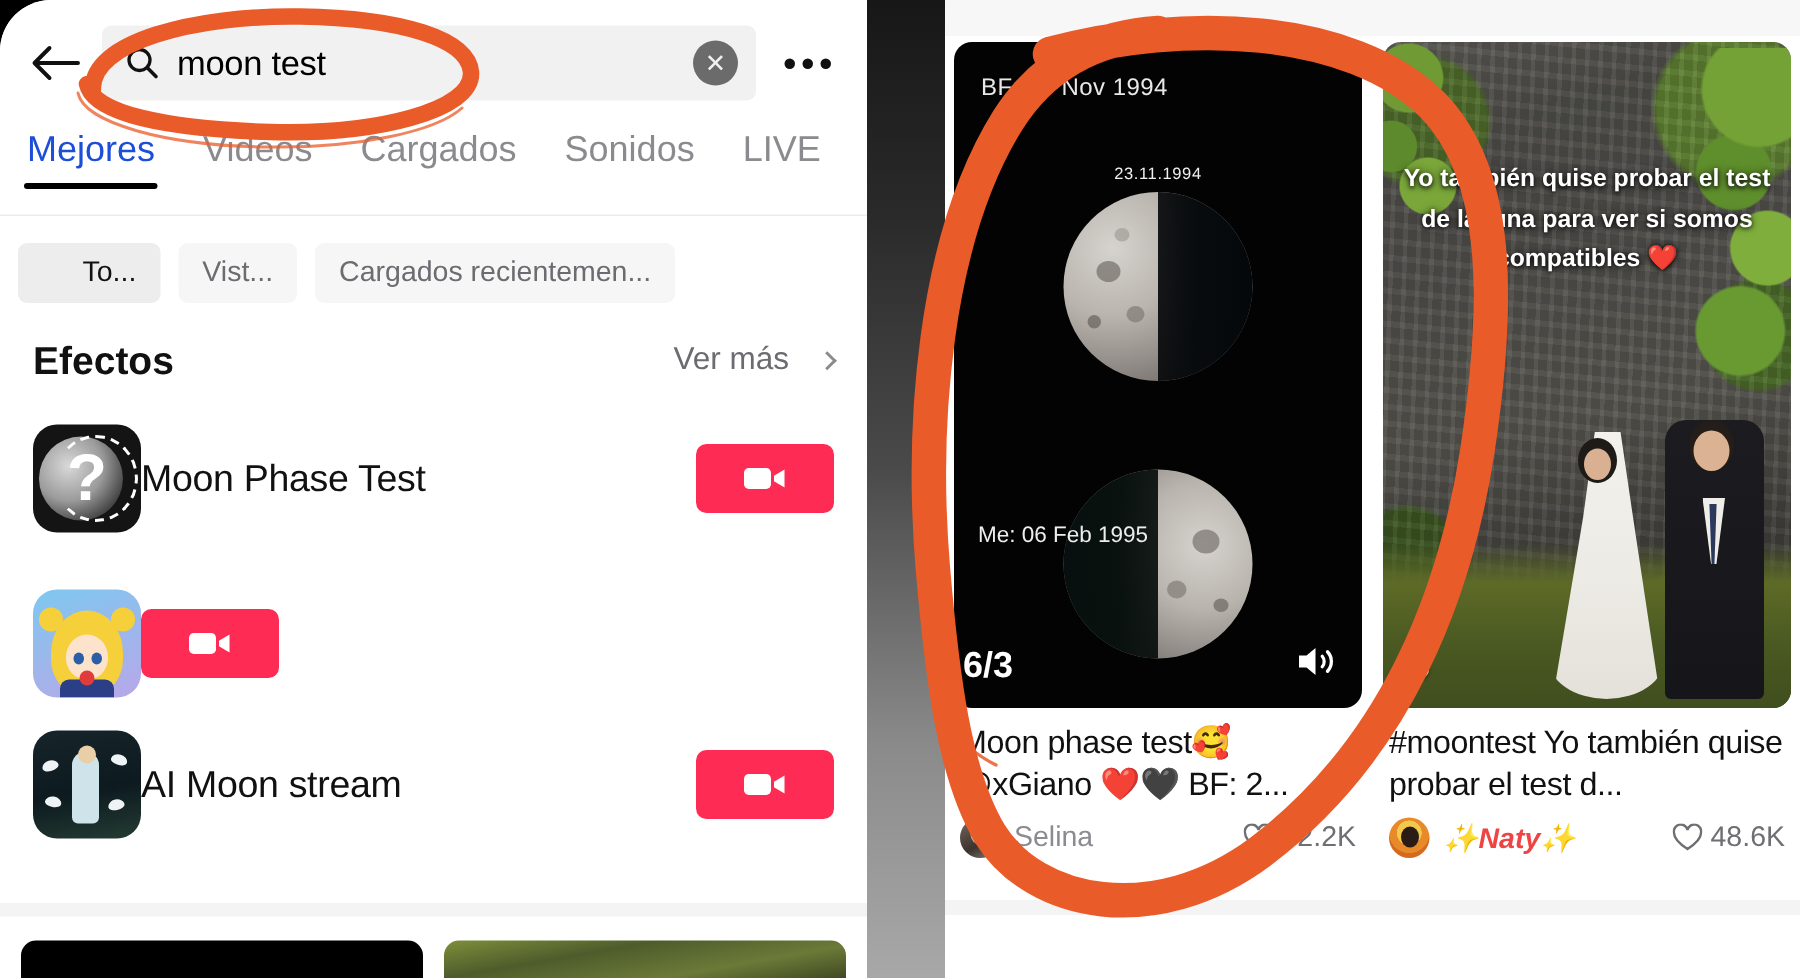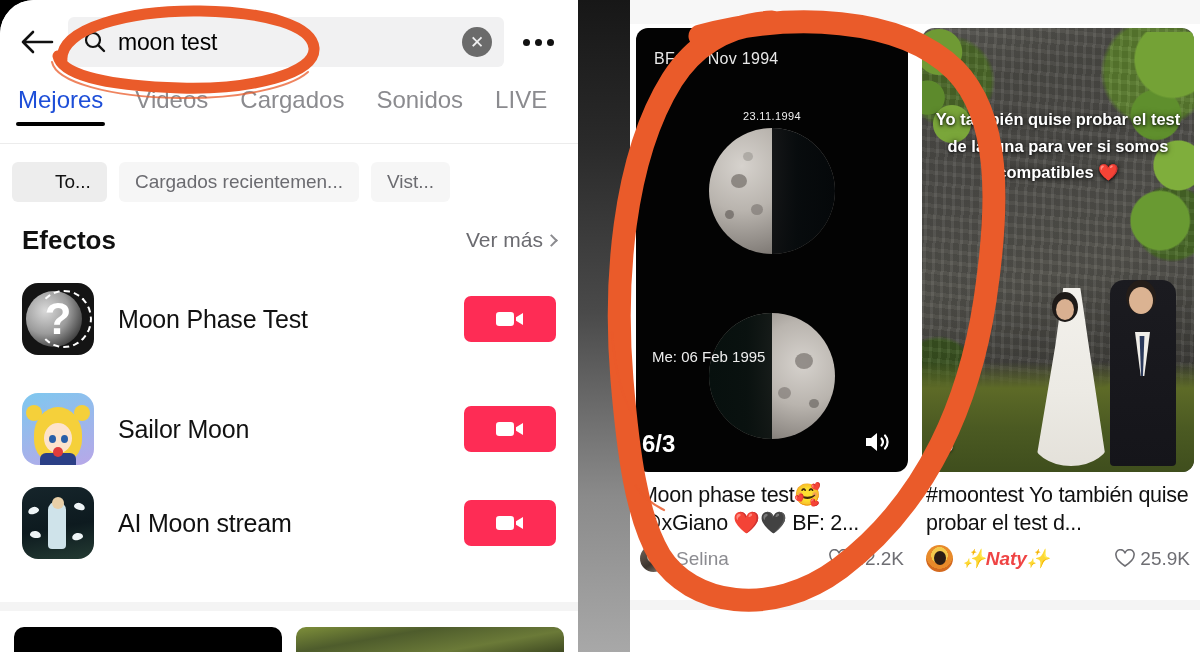--- a/index.html
+++ b/index.html
@@ -123,21 +123,21 @@
   
   .section-head {
     position: absolute; left: 0; top: 212px;
     width: 578px; height: 56px;
     display: flex; align-items: center; justify-content: space-between;
     padding: 0 22px 0 22px;
   }
   .section-title { font-size: 26px; font-weight: bold; color: #111; }
   .see-more {
     font-size: 21px; color: #6b6b70;
-    display: flex; align-items: center; gap: 4px;
+    display: flex; align-items: center; gap: 21px;
   }
   .chev { width: 9px; height: 9px; border-right: 2px solid #8b8b8f; border-top: 2px solid #8b8b8f; transform: rotate(45deg); }
 
   
   .effect-row {
     position: absolute; left: 0;
     width: 578px; height: 110px;
     display: flex; align-items: center;
     padding: 0 22px;
   }
@@ -145,21 +145,20 @@
     width: 72px; height: 72px;
     border-radius: 16px;
     flex: 0 0 auto;
     overflow: hidden;
     position: relative;
   }
   .eff-label {
     flex: 1 1 auto;
     font-size: 25px;
     color: #111;
-    margin-left: 24px;
     letter-spacing: -0.2px;
   }
   .shoot-btn {
     flex: 0 0 auto;
     width: 92px; height: 46px;
     background: #fe2c55;
     border-radius: 7px;
     display: flex; align-items: center; justify-content: center;
   }
 
@@ -403,22 +402,22 @@
       <div class="tab active">Mejores</div>
       <div class="tab">Videos</div>
       <div class="tab">Cargados</div>
       <div class="tab">Sonidos</div>
       <div class="tab">LIVE</div>
     </div>
     <div class="tabs-divider"></div>
 
     <div class="chips-row">
       <div class="chip selected">To...</div>
+      <div class="chip">Vist...</div>
       <div class="chip">Cargados recientemen...</div>
-      <div class="chip">Vist...</div>
     </div>
 
     <div class="section-head">
       <div class="section-title">Efectos</div>
       <div class="see-more">
         <span>Ver más</span>
         <span class="chev"></span>
       </div>
     </div>
 
@@ -441,21 +440,20 @@
       <div class="eff-thumb th-sailor">
         <div class="bun-l"></div>
         <div class="bun-r"></div>
         <div class="hair"></div>
         <div class="face"></div>
         <div class="eye-l"></div>
         <div class="eye-r"></div>
         <div class="collar"></div>
         <div class="gem"></div>
       </div>
-      <div class="eff-label">Sailor Moon</div>
       <div class="shoot-btn">
         <svg width="30" height="20" viewBox="0 0 30 20">
           <rect x="1" y="3" width="18" height="14" rx="3.2" fill="#fff"></rect>
           <path d="M21 8.2 L28 4 V16 L21 11.8 Z" fill="#fff"></path>
         </svg>
       </div>
     </div>
 
     <div class="effect-row" style="top:468px;">
       <div class="eff-thumb th-ai">
@@ -550,21 +548,21 @@
         <div class="caption">#moontest Yo también quise probar el test d...</div>
         <div class="meta-row">
           <div class="meta-left">
             <div class="avatar av-naty"></div>
             <div class="uname italic">✨Naty✨</div>
           </div>
           <div class="likes">
             <svg width="20" height="19" viewBox="0 0 20 19">
               <path d="M10 17 C3 12.4 1 9.3 1 6.3 A4.6 4.6 0 0 1 10 4.3 A4.6 4.6 0 0 1 19 6.3 C19 9.3 17 12.4 10 17 Z" fill="none" stroke="#6e6e73" stroke-width="1.6"></path>
             </svg>
-            <span>25.9K</span>
+            <span>48.6K</span>
           </div>
         </div>
       </div>
     </div>
 
     <div class="rp-divider"></div>
   </div>
 
   <svg class="annot" viewBox="0 0 1200 652">
 

